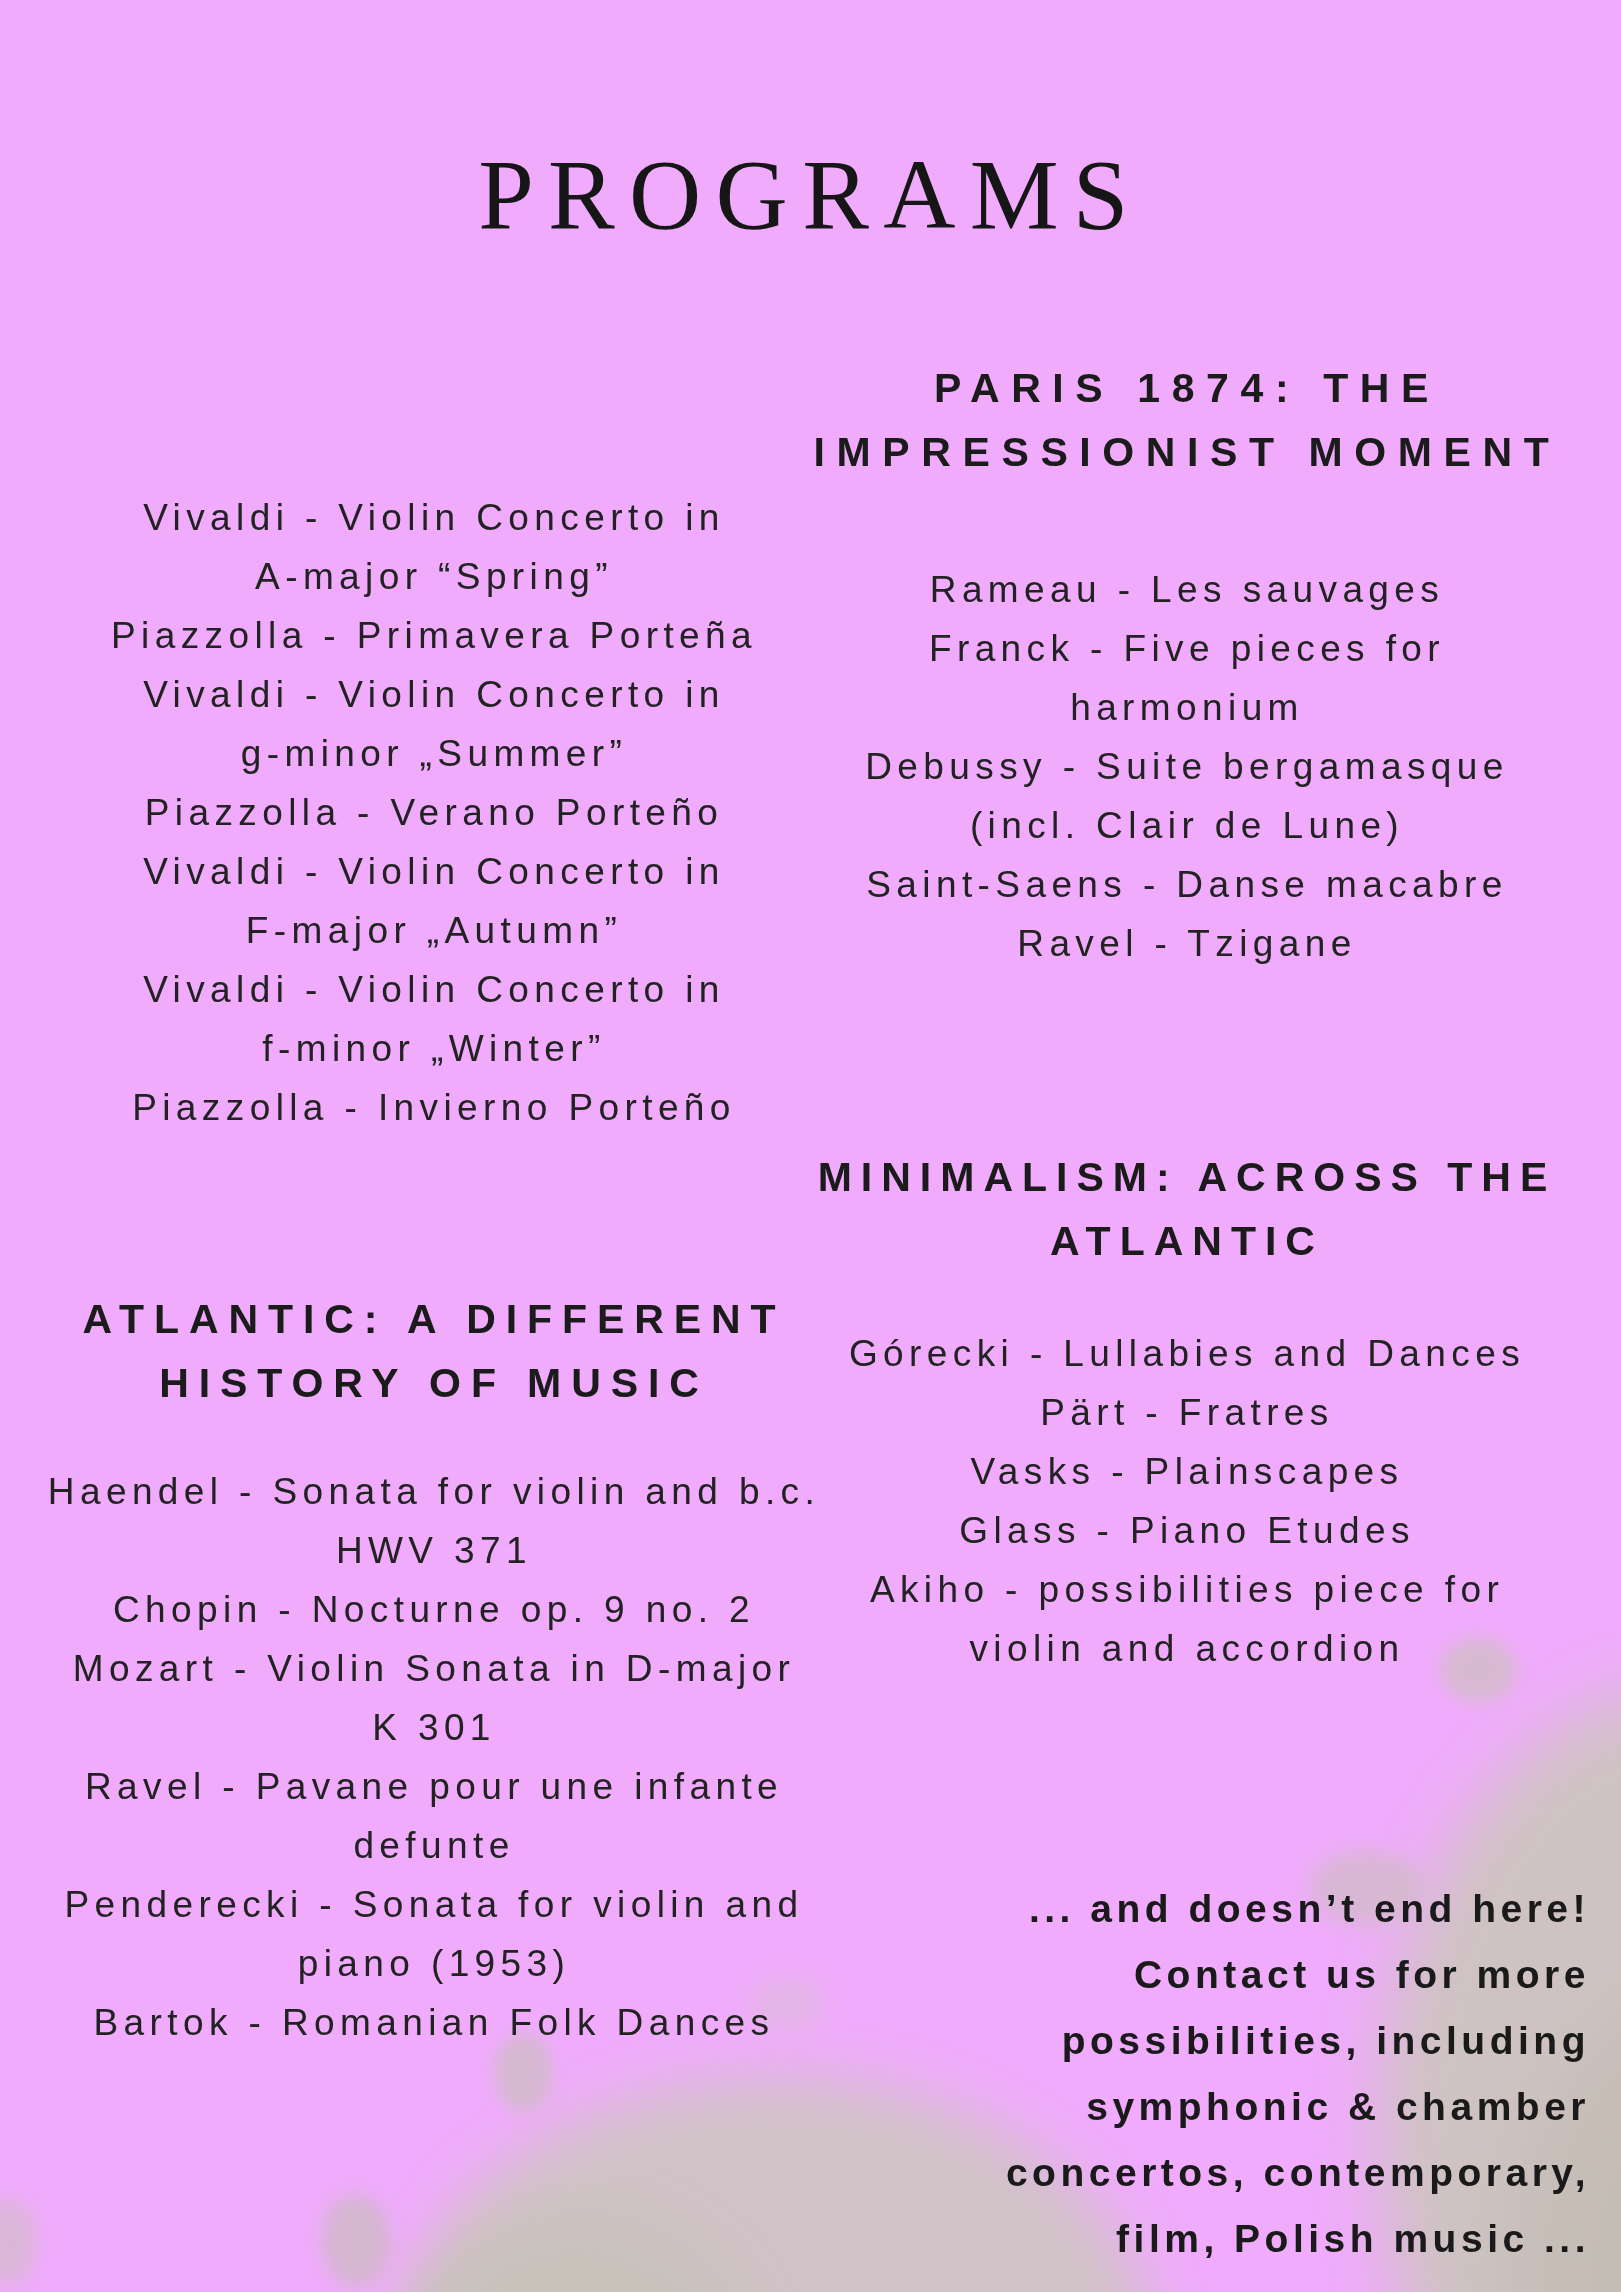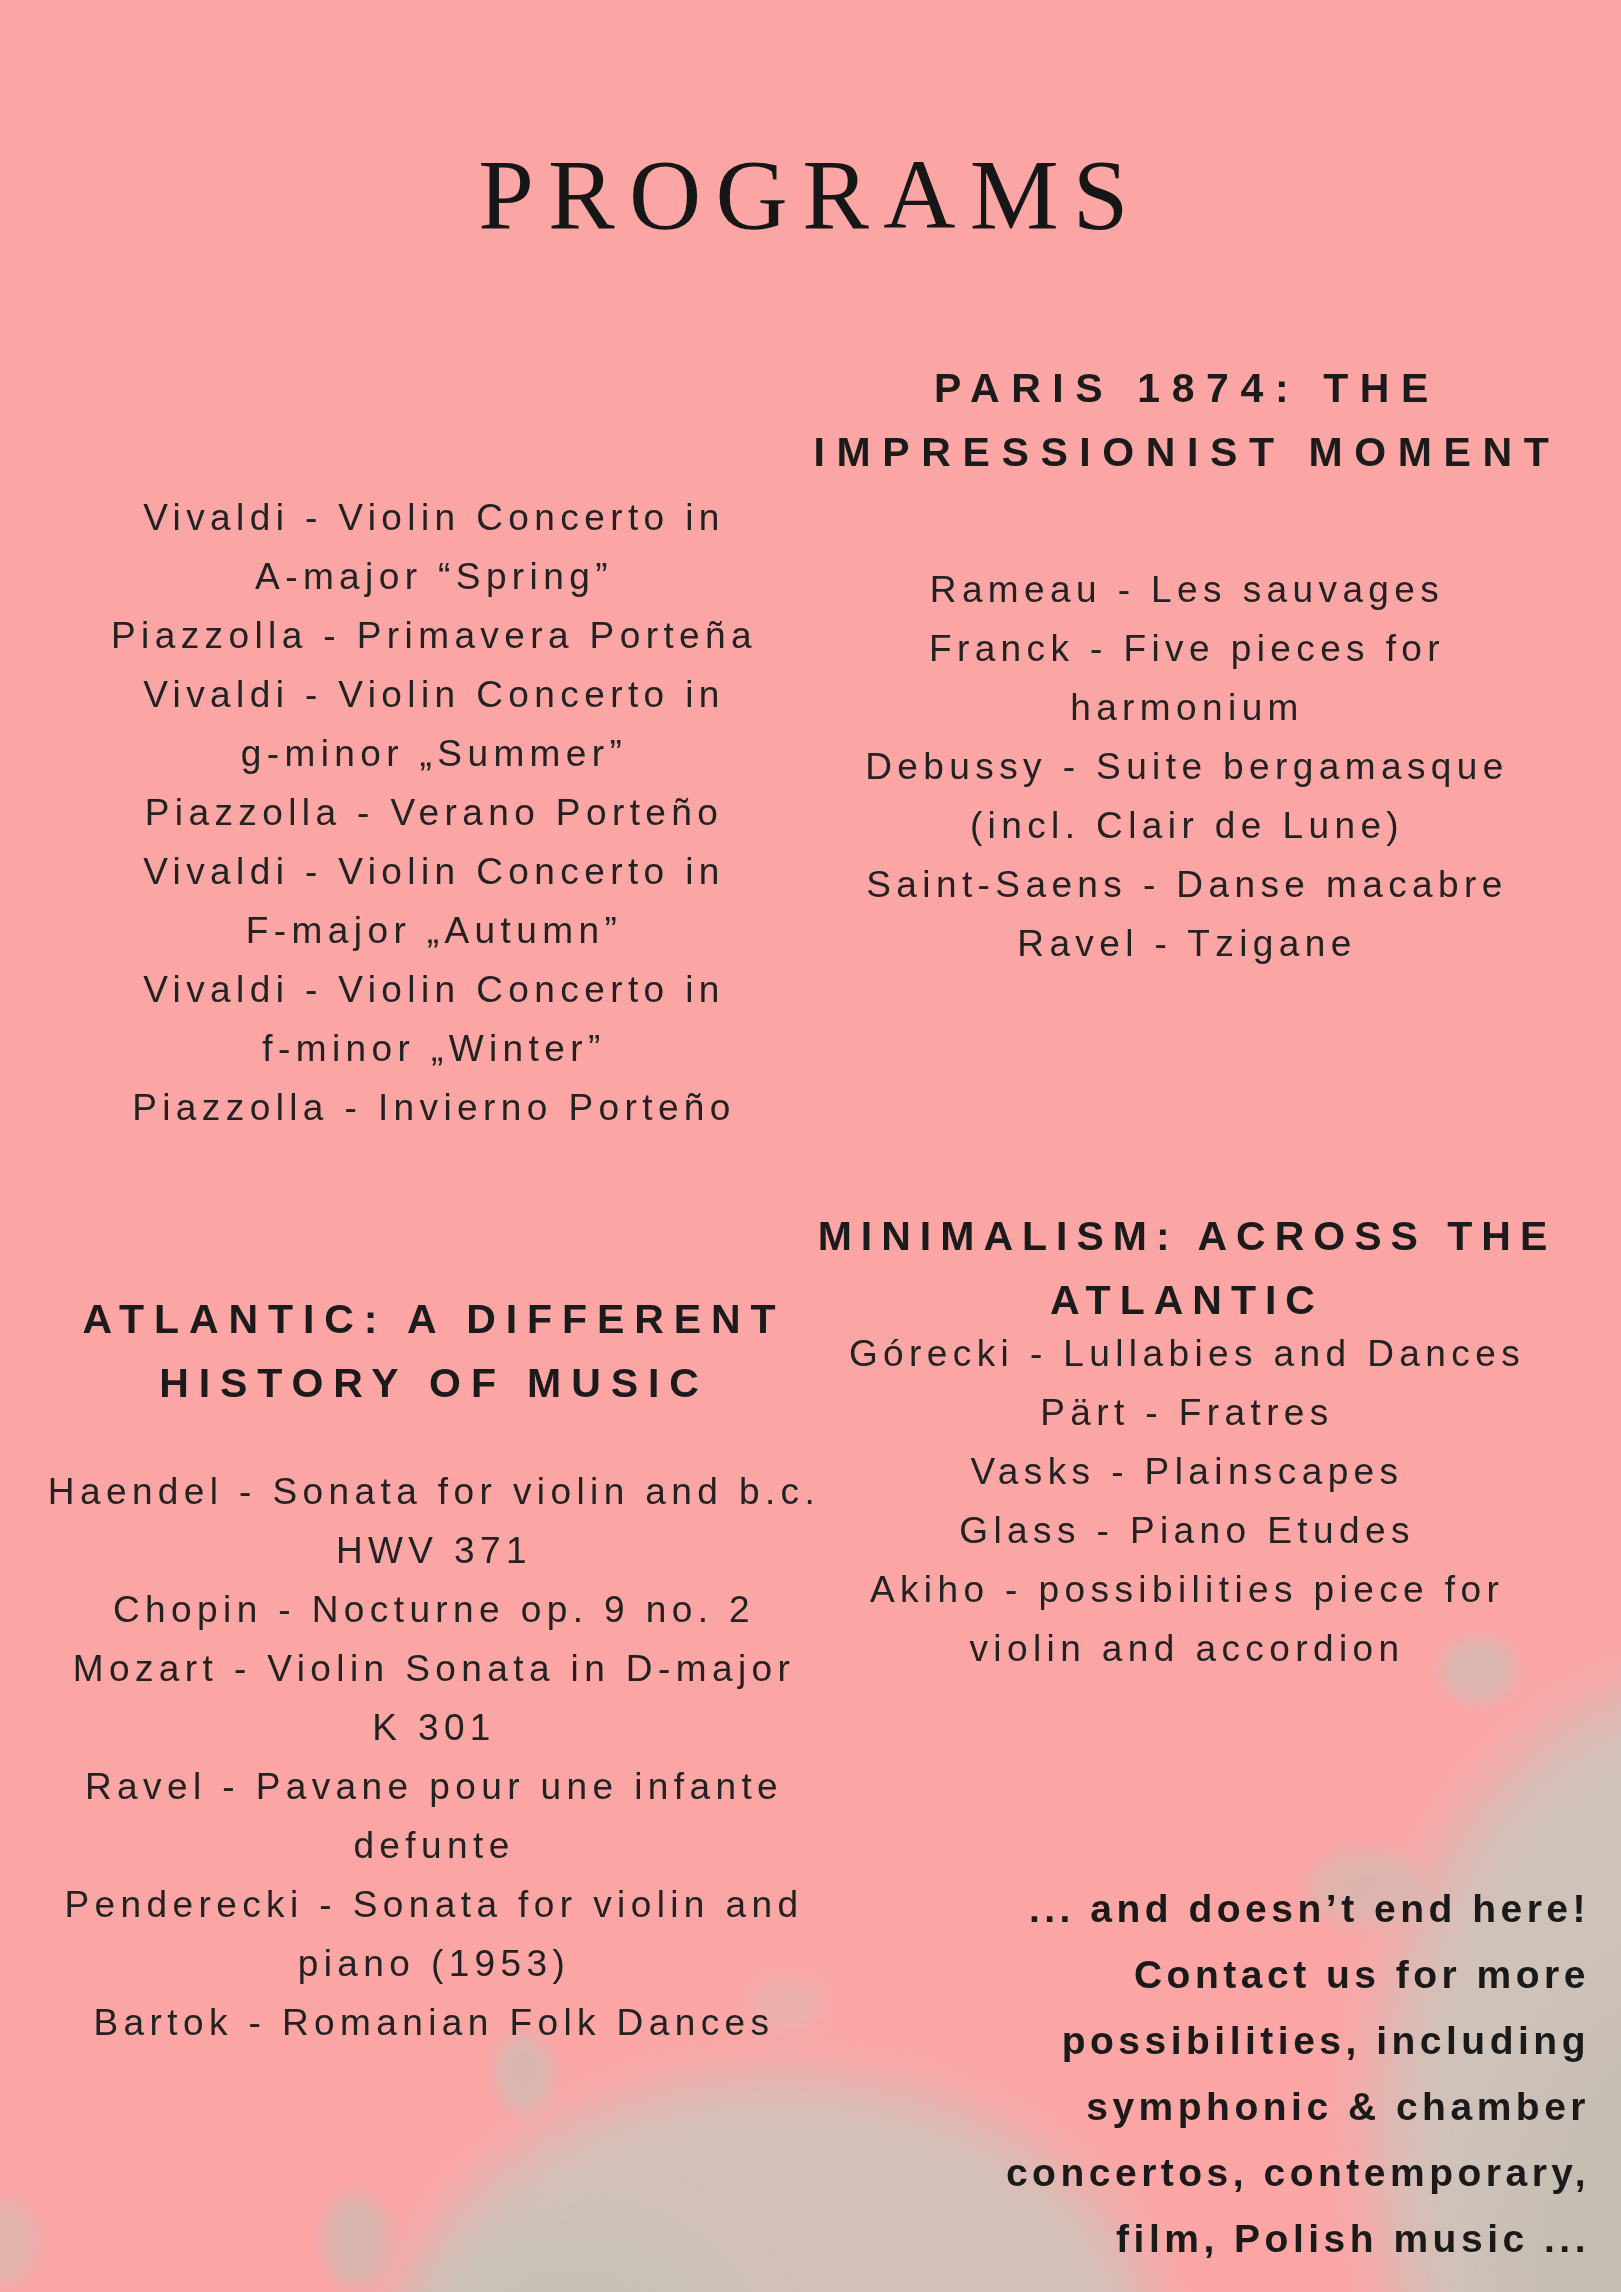--- a/index.html
+++ b/index.html
@@ -1,19 +1,19 @@
 <!DOCTYPE html>
 <html style="font-size:14.3px"><head>
 <meta charset="utf-8">
 <style>
   html,body{margin:0;padding:0;background:#ffffff;}
   .page{
     position:relative;
     width:1621px;height:2293px;
-    background:#fca5a5;
+    background:#f0abfc;
     overflow:hidden;
     font-family:"Liberation Sans",sans-serif;
     color:#1c1c1c;
   }
   
   .stains{position:absolute;inset:0;z-index:0;}
   .stain{position:absolute;border-radius:50%;}
   .st-main  {left:403px;top:2078px;width:752px;height:555px;background:#cbc7bd;filter:blur(30px);opacity:.85;}
   .st-main2 {left:385px;top:2212px;width:376px;height:358px;background:#c6c2b7;filter:blur(27px);opacity:.7;}
   .st-right {left:1379px;top:1684px;width:645px;height:896px;background:#cbc6bc;filter:blur(34px);opacity:.9;}
@@ -55,21 +55,21 @@
     text-align:center;
     font-size:37px;line-height:59px;
     letter-spacing:5.4px;
     font-weight:300;
     white-space:pre-line;
     color:#222222;
   }
   .h-four{top:315px;}   .i-four{top:488px;}
   .h-imagique{top:1287px;} .i-imagique{top:1462px;}
   .h-paris{top:356px;letter-spacing:11.6px;} .i-paris{top:560px;}
-  .h-minimal{top:1204px;letter-spacing:9px;} .i-minimal{top:1324px;}
+  .h-minimal{top:1145px;letter-spacing:9px;} .i-minimal{top:1324px;}
   .outro{
     position:absolute;left:107px;top:1876px;width:699px;
     margin:0;
     text-align:right;
     font-size:39px;line-height:66px;
     letter-spacing:4.5px;
     font-weight:700;
     white-space:pre-line;
     color:#1a1a1a;
   }

